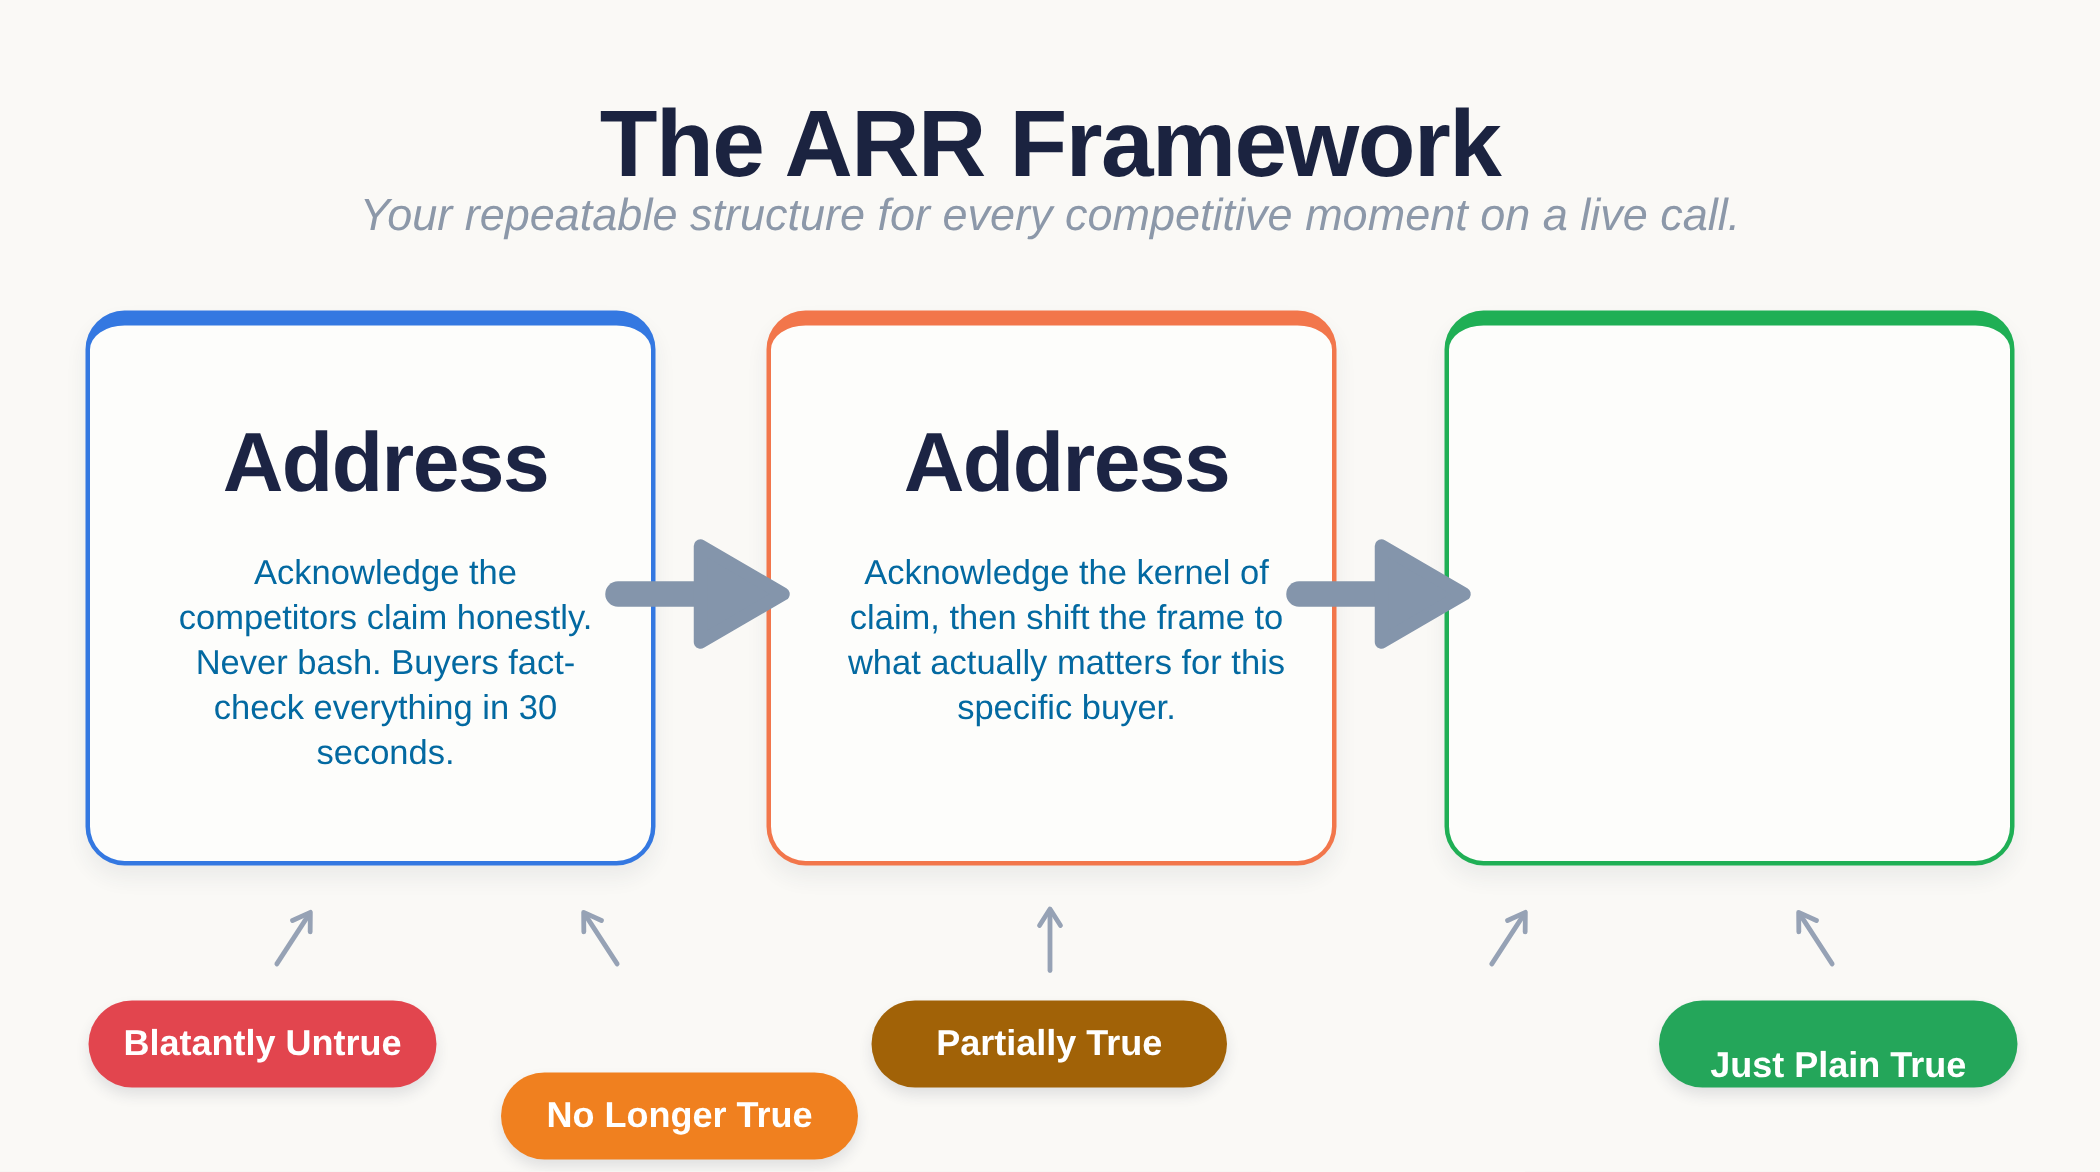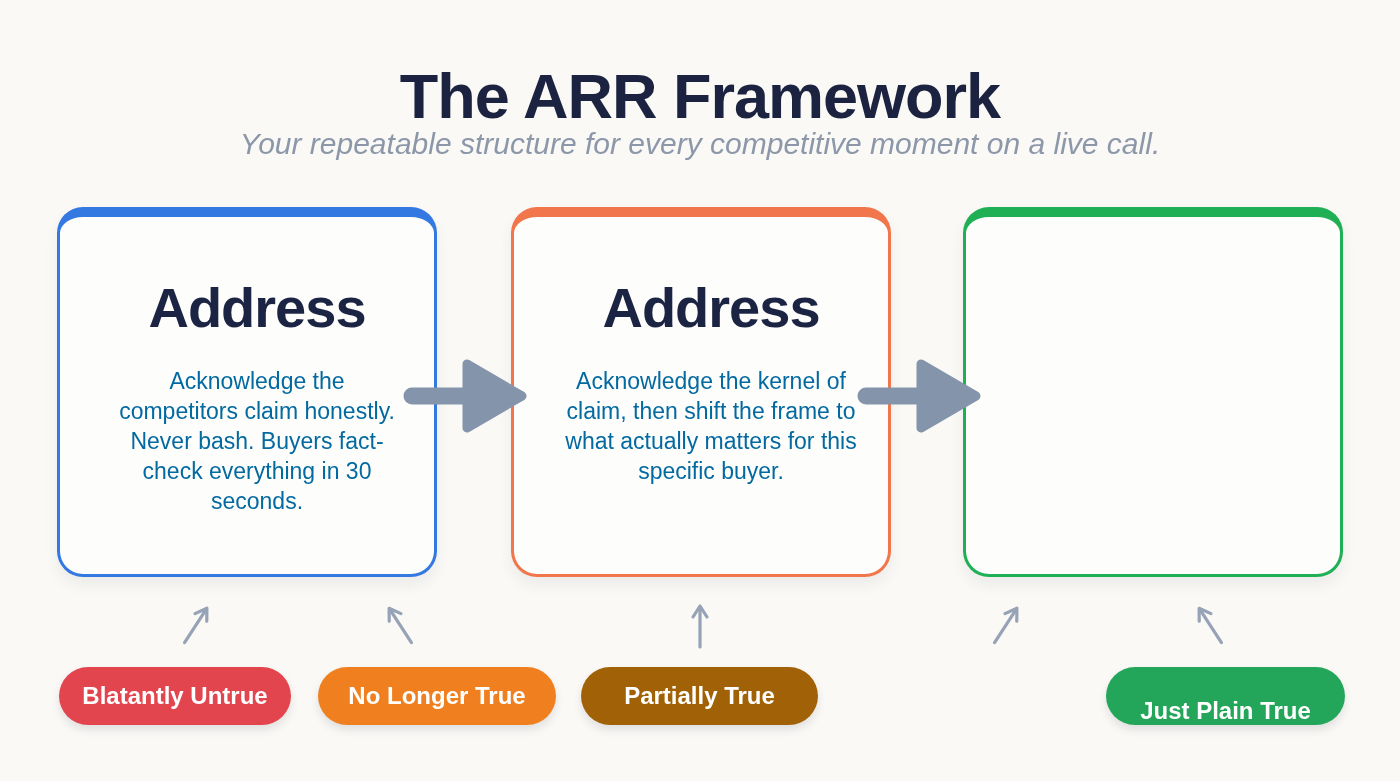--- a/index.html
+++ b/index.html
@@ -63,21 +63,21 @@
   .hint-arrow.h4{left:995px;top:601px;}
   .hint-arrow.h5{left:1199px;top:601px;}
   .pill{
     position:absolute;top:667px;height:58px;
     border-radius:29px;
     display:flex;align-items:center;justify-content:center;
     color:#ffffff;font-size:24px;font-weight:700;
     box-shadow:0 5px 9px rgba(40,50,70,0.12);
   }
   .pill.p1{left:59px;width:232px;background:#e2454e;}
-  .pill.p2{left:318px;width:238px;background:#f0801f;}
+  .pill.p2{left:334px;width:238px;background:#f0801f;margin-top:48px;}
   .pill.p3{left:581px;width:237px;background:#a16207;}
   .pill.p4{left:842px;width:246px;background:#3b7ee9;}
   .pill.p5{left:1106px;width:239px;background:#24a65a;align-items:flex-end;}
 </style>
 </head>
 <body>
 
 <div class="canvas">
 
   <div class="page-title">The ARR Framework</div>

